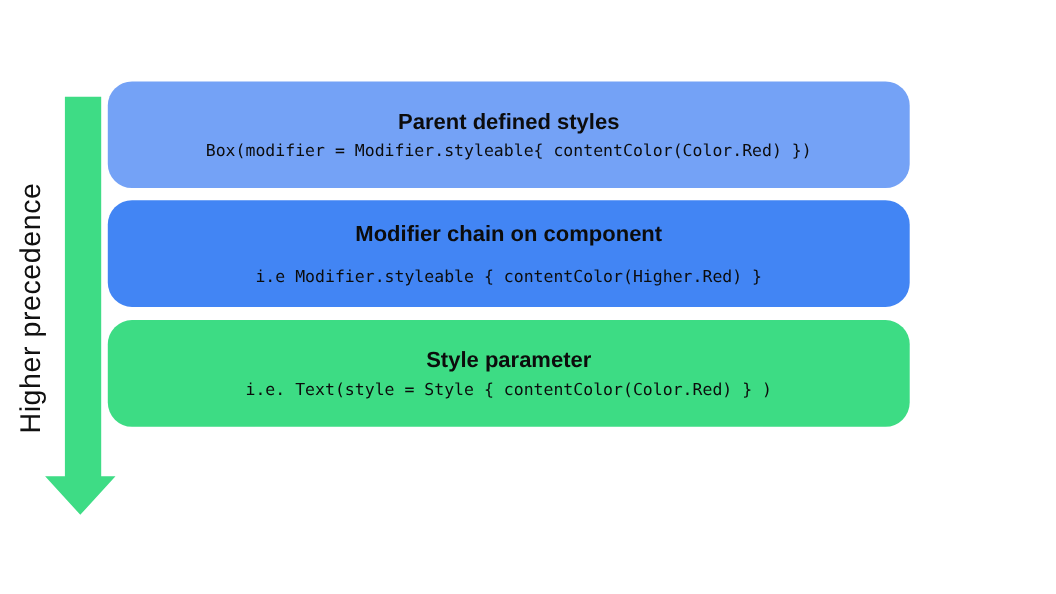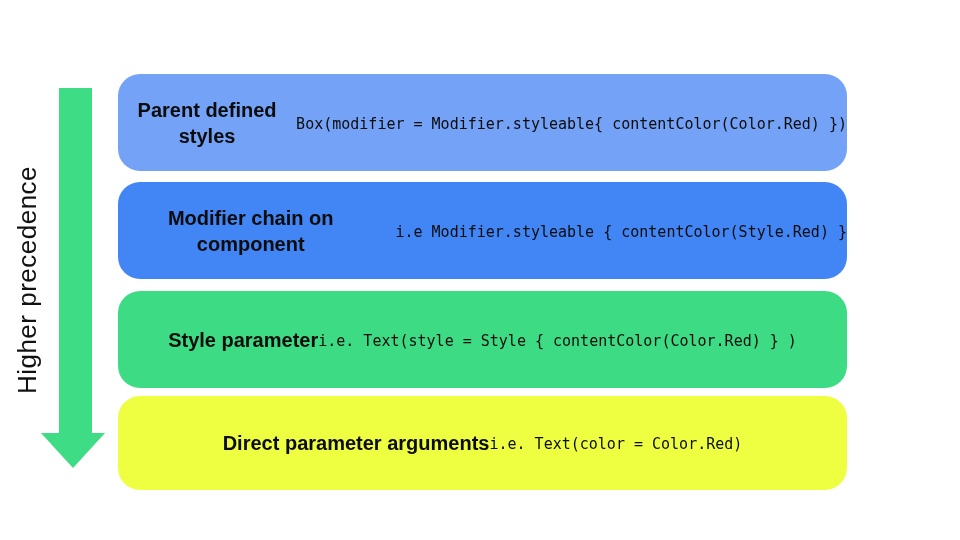--- a/index.html
+++ b/index.html
@@ -32,25 +32,25 @@
     text-align: center;
     transform: rotate(-90deg);
     font-size: 26px;
     font-weight: 400;
     letter-spacing: 0.5px;
     color: #111111;
     white-space: nowrap;
   }
   .box {
     position: absolute;
-    left: 118px;
+    left: 98px;
     width: 729px;
     border-radius: 22px;
     display: flex;
-    flex-direction: row;
+    flex-direction: column;
     align-items: center;
     justify-content: center;
     text-align: center;
   }
   .box-1 { top: 74px;  height: 97px; }
   .box-2 { top: 182px; height: 97px; gap: 12px; }
   .box-3 { top: 291px; height: 97px; text-align: right; }
   .box-4 { top: 396px; height: 94px; }
   .box-title {
     font-size: 20px;
@@ -78,26 +78,22 @@
 
   <div class="rot-label">Higher precedence</div>
 
   <div class="box box-1" style="background: rgb(116, 162, 246);">
     <div class="box-title">Parent defined styles</div>
     <div class="box-code">Box(modifier = Modifier.styleable{ contentColor(Color.Red) })</div>
   </div>
 
   <div class="box box-2" style="background: rgb(66, 133, 244);">
     <div class="box-title">Modifier chain on component</div>
-    <div class="box-code">i.e Modifier.styleable { contentColor(Style.Red) }</div>
+    <div class="box-code">i.e Modifier.styleable { contentColor(Higher.Red) }</div>
   </div>
 
   <div class="box box-3" style="background: rgb(61, 220, 132);">
     <div class="box-title">Style parameter</div>
     <div class="box-code">i.e. Text(style = Style { contentColor(Color.Red) } )</div>
   </div>
 
-  <div class="box box-4" style="background: rgb(238, 255, 65);">
-    <div class="box-title">Direct parameter arguments</div>
-    <div class="box-code">i.e. Text(color = Color.Red)</div>
-  </div>
 
 </div>
 
 </body></html>

